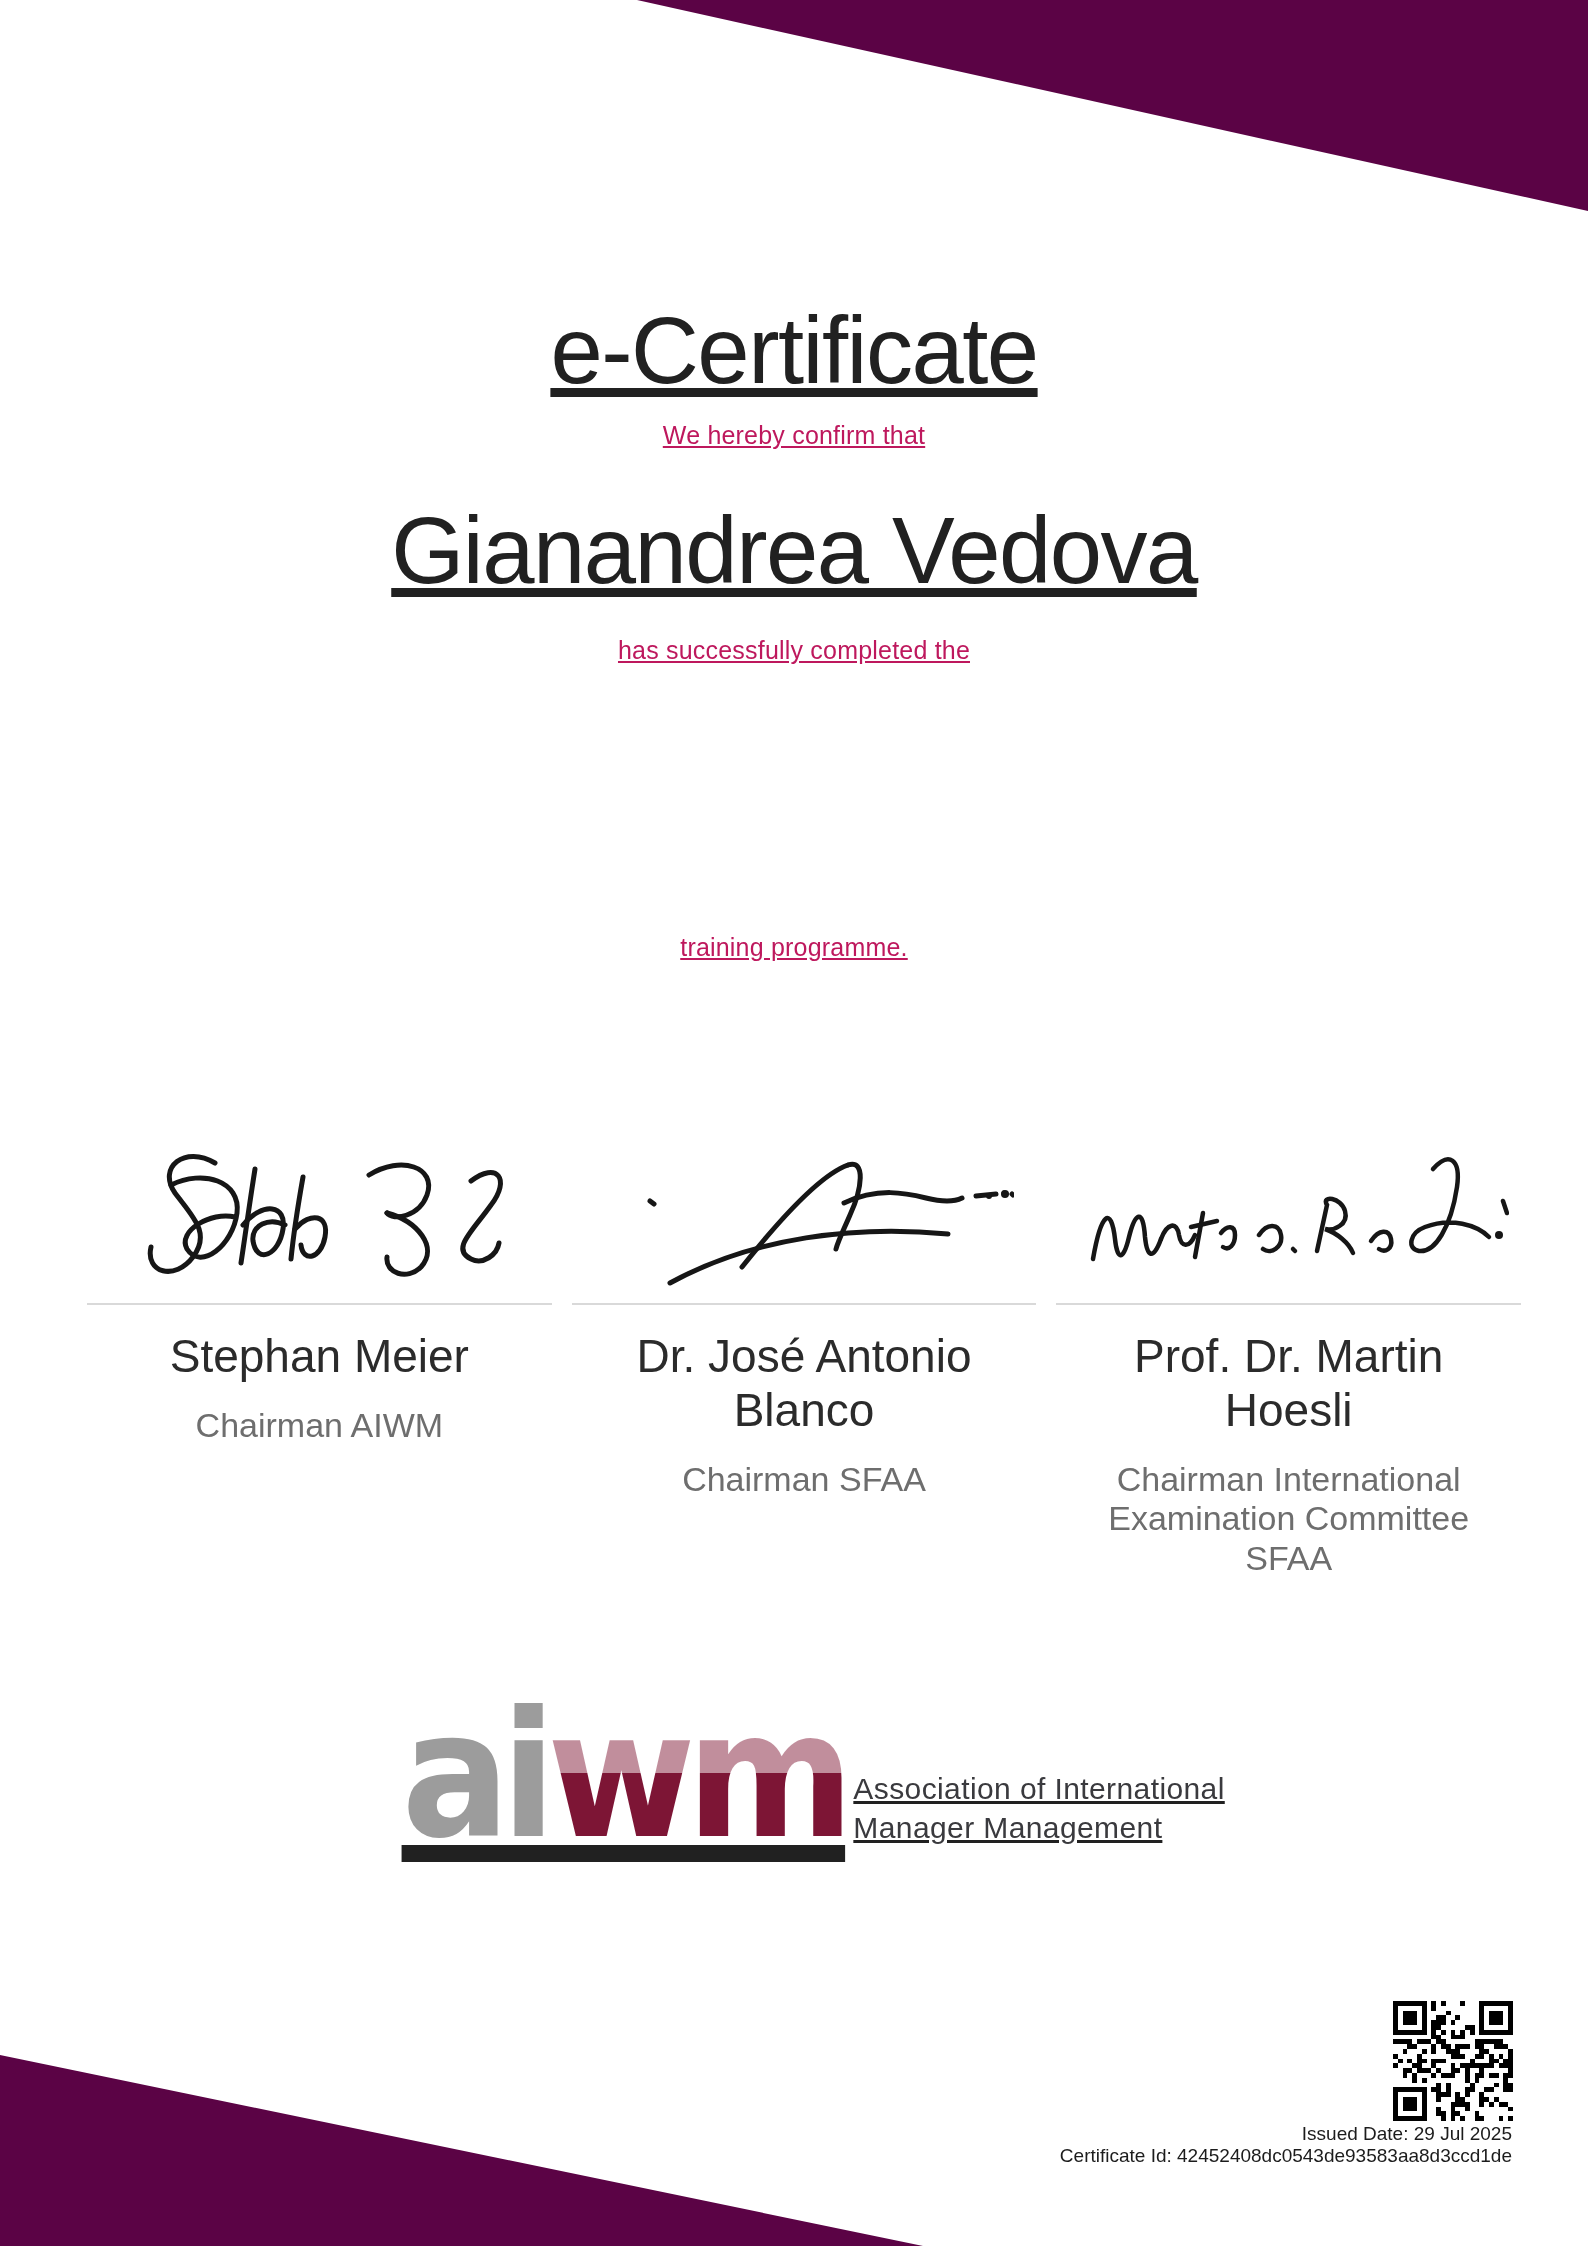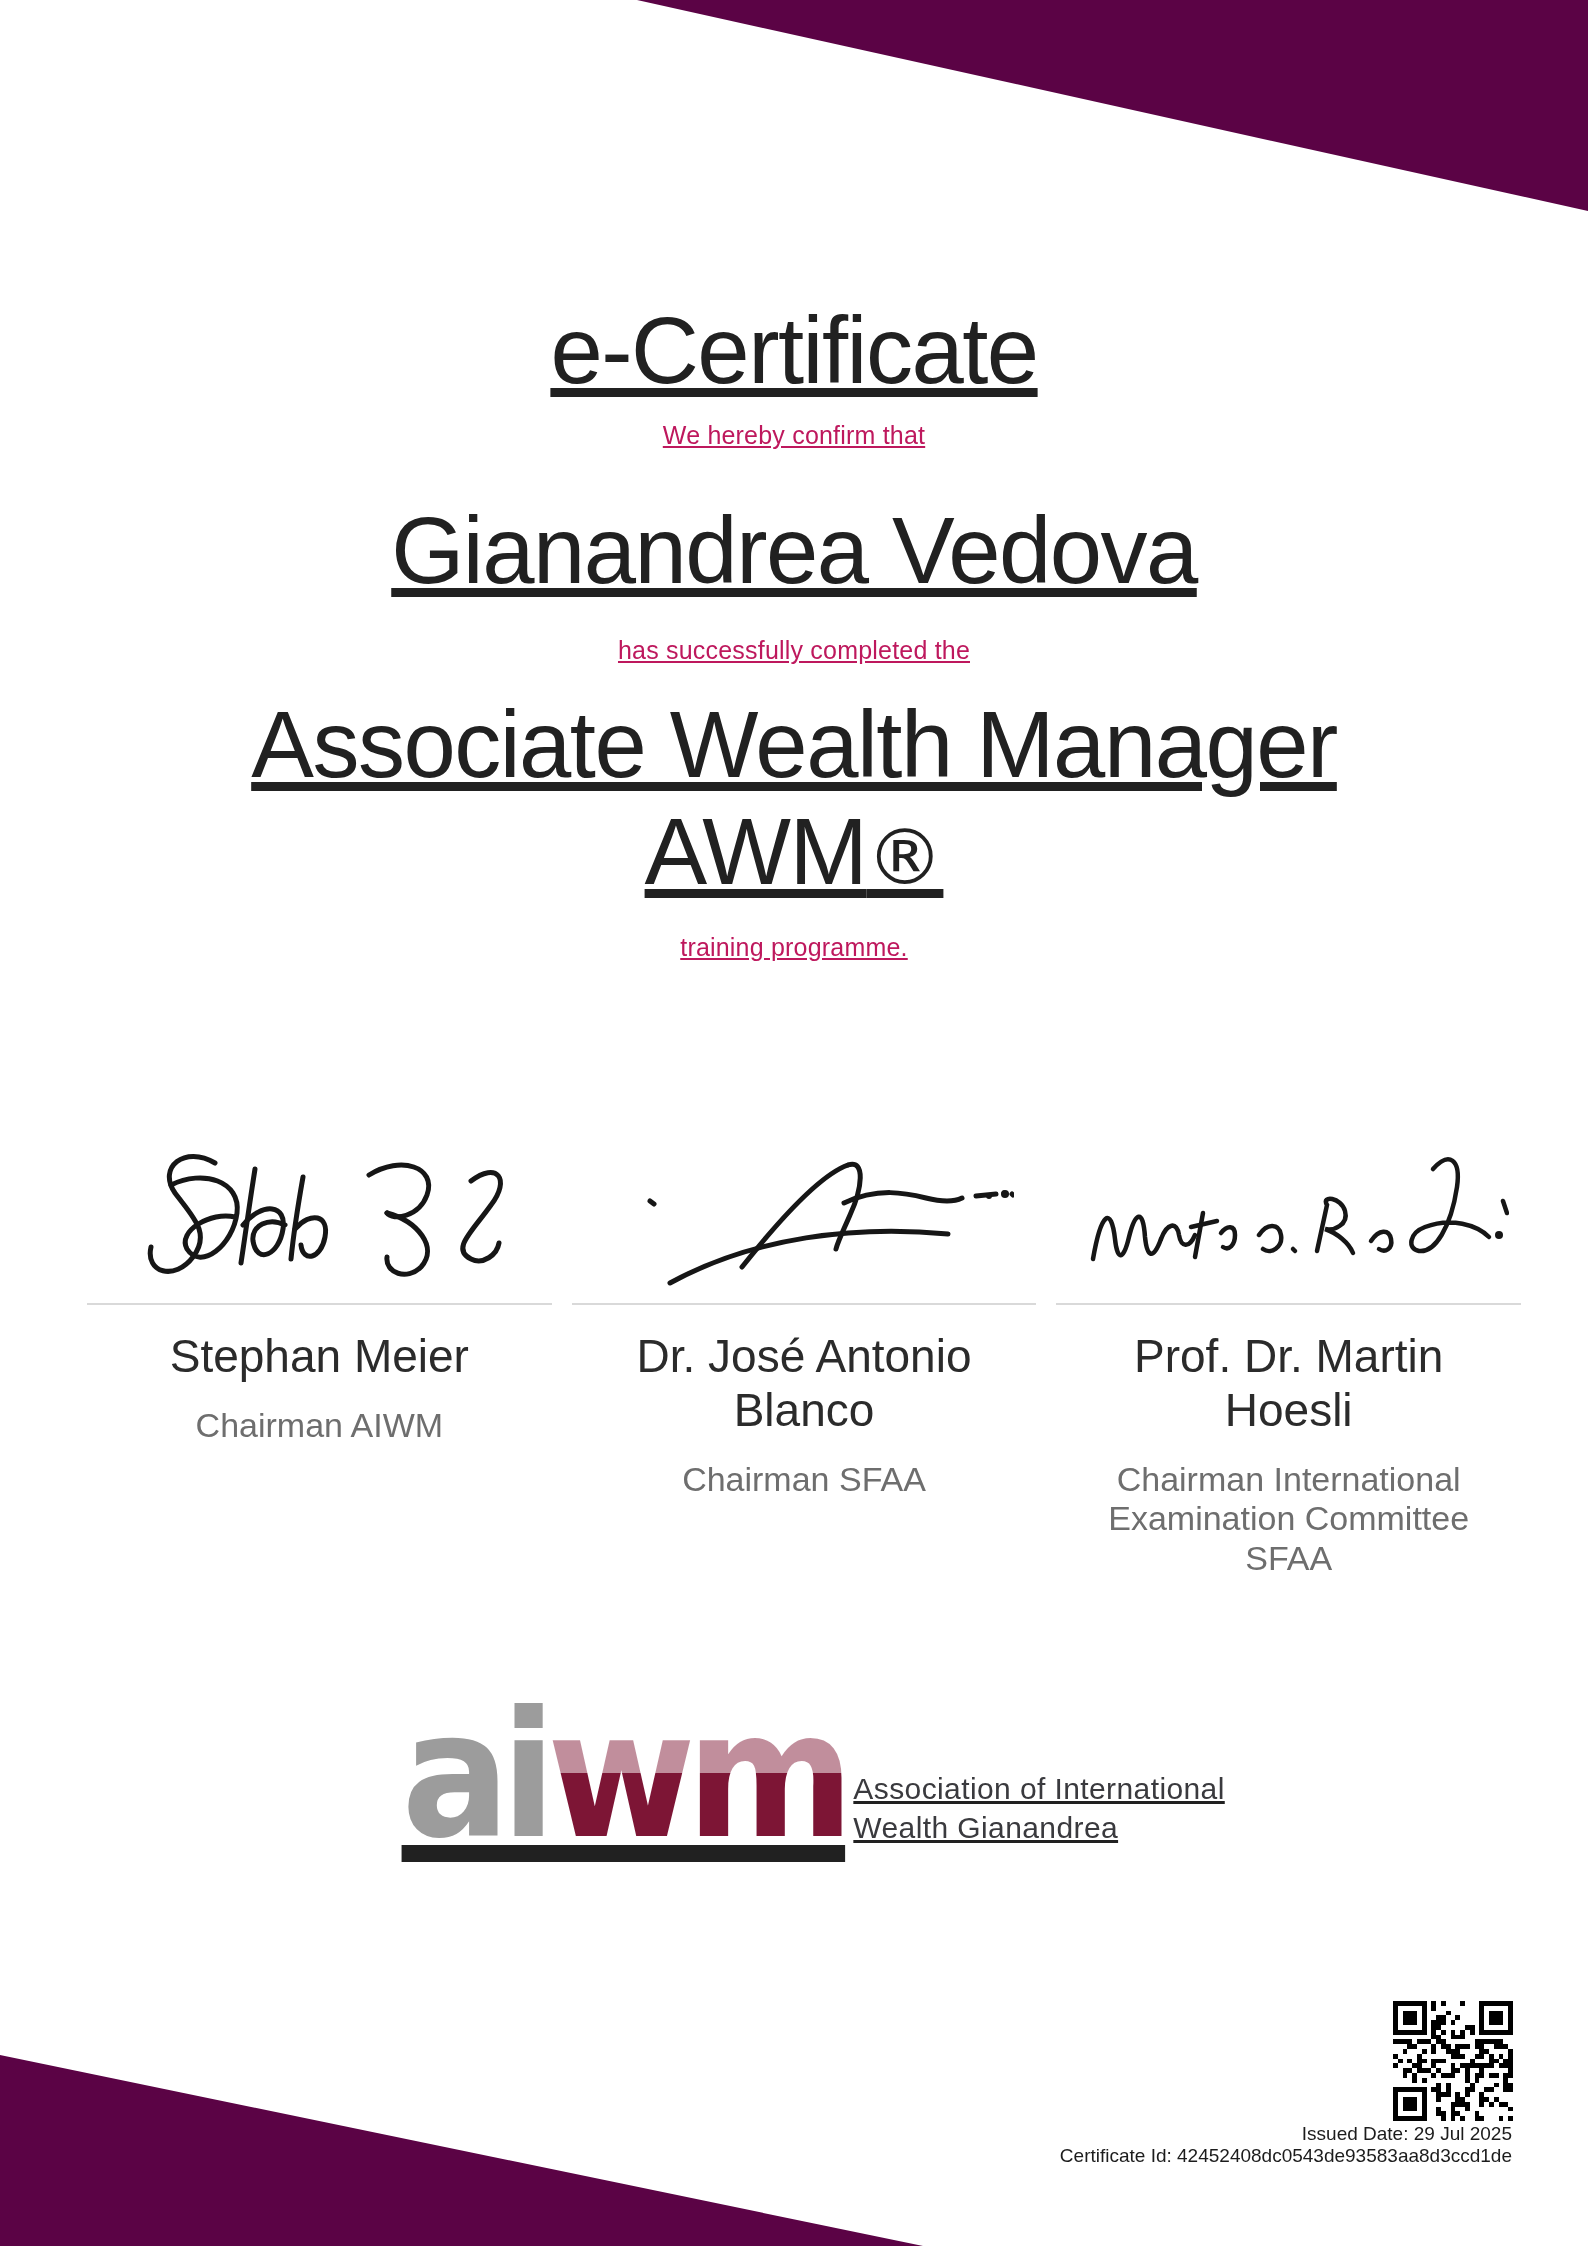--- a/index.html
+++ b/index.html
@@ -82,24 +82,20 @@
   <div class="tri-bottom"></div>
 
   <div id="title" class="center h-big">e-Certificate</div>
 
   <div id="confirm-line" class="center h-sub">We hereby confirm that</div>
 
   <div id="completion-line" class="center h-sub">has successfully completed the</div>
 
   <div id="recipient" class="center h-big">Gianandrea Vedova</div>
 
-  <div id="programme" class="center">
-    <div class="h-big">Associate Wealth Manager</div>
-    <div class="h-big line2"><span>AWM</span><span class="reg">®</span></div>
-  </div>
 
   <div id="closing-line" class="center h-sub">training programme.</div>
 
   <div id="signatures" class="cols">
     <div class="col">
       <svg class="sig-svg" width="400" height="150" viewBox="0 0 400 150">
         <g fill="none" stroke="#161616" stroke-width="5" stroke-linecap="round">
           <path d="M96,22 C66,4 38,26 56,52 C74,76 92,92 74,116 C56,140 26,132 32,106"></path>
           <path d="M52,44 C84,28 122,40 118,72 C114,104 82,130 68,108 C58,90 92,70 116,76"></path>
           <path d="M136,28 C130,66 126,96 122,122"></path>
@@ -160,21 +156,21 @@
     <div class="col">
       <div class="signer-name">Prof. Dr. Martin Hoesli</div>
       <div class="signer-role">Chairman International Examination Committee SFAA</div>
     </div>
   </div>
 
   <div id="logo" class="center">
     <div class="wordmark"><span class="wm-gray">ai</span><span class="wm-two-tone">wm</span></div>
     <div class="tagline">
       <div>Association of International</div>
-      <div>Wealth Gianandrea</div>
+      <div>Manager Management</div>
     </div>
   </div>
 
   <svg id="qr-svg" width="120" height="120" viewBox="0 0 25 25" style="shape-rendering:crispEdges">
       <rect x="0" y="0" width="25" height="25" fill="#ffffff"></rect>
       <rect x="8" y="0" width="1" height="1" fill="#000"></rect>
       <rect x="10" y="0" width="1" height="1" fill="#000"></rect>
       <rect x="14" y="0" width="1" height="1" fill="#000"></rect>
       <rect x="8" y="1" width="1" height="1" fill="#000"></rect>
       <rect x="11" y="2" width="1" height="1" fill="#000"></rect>

